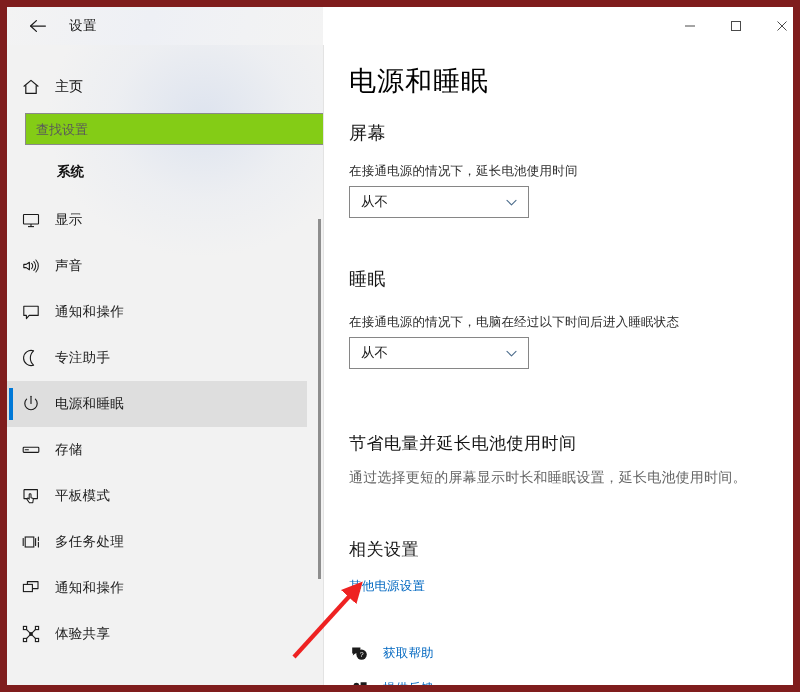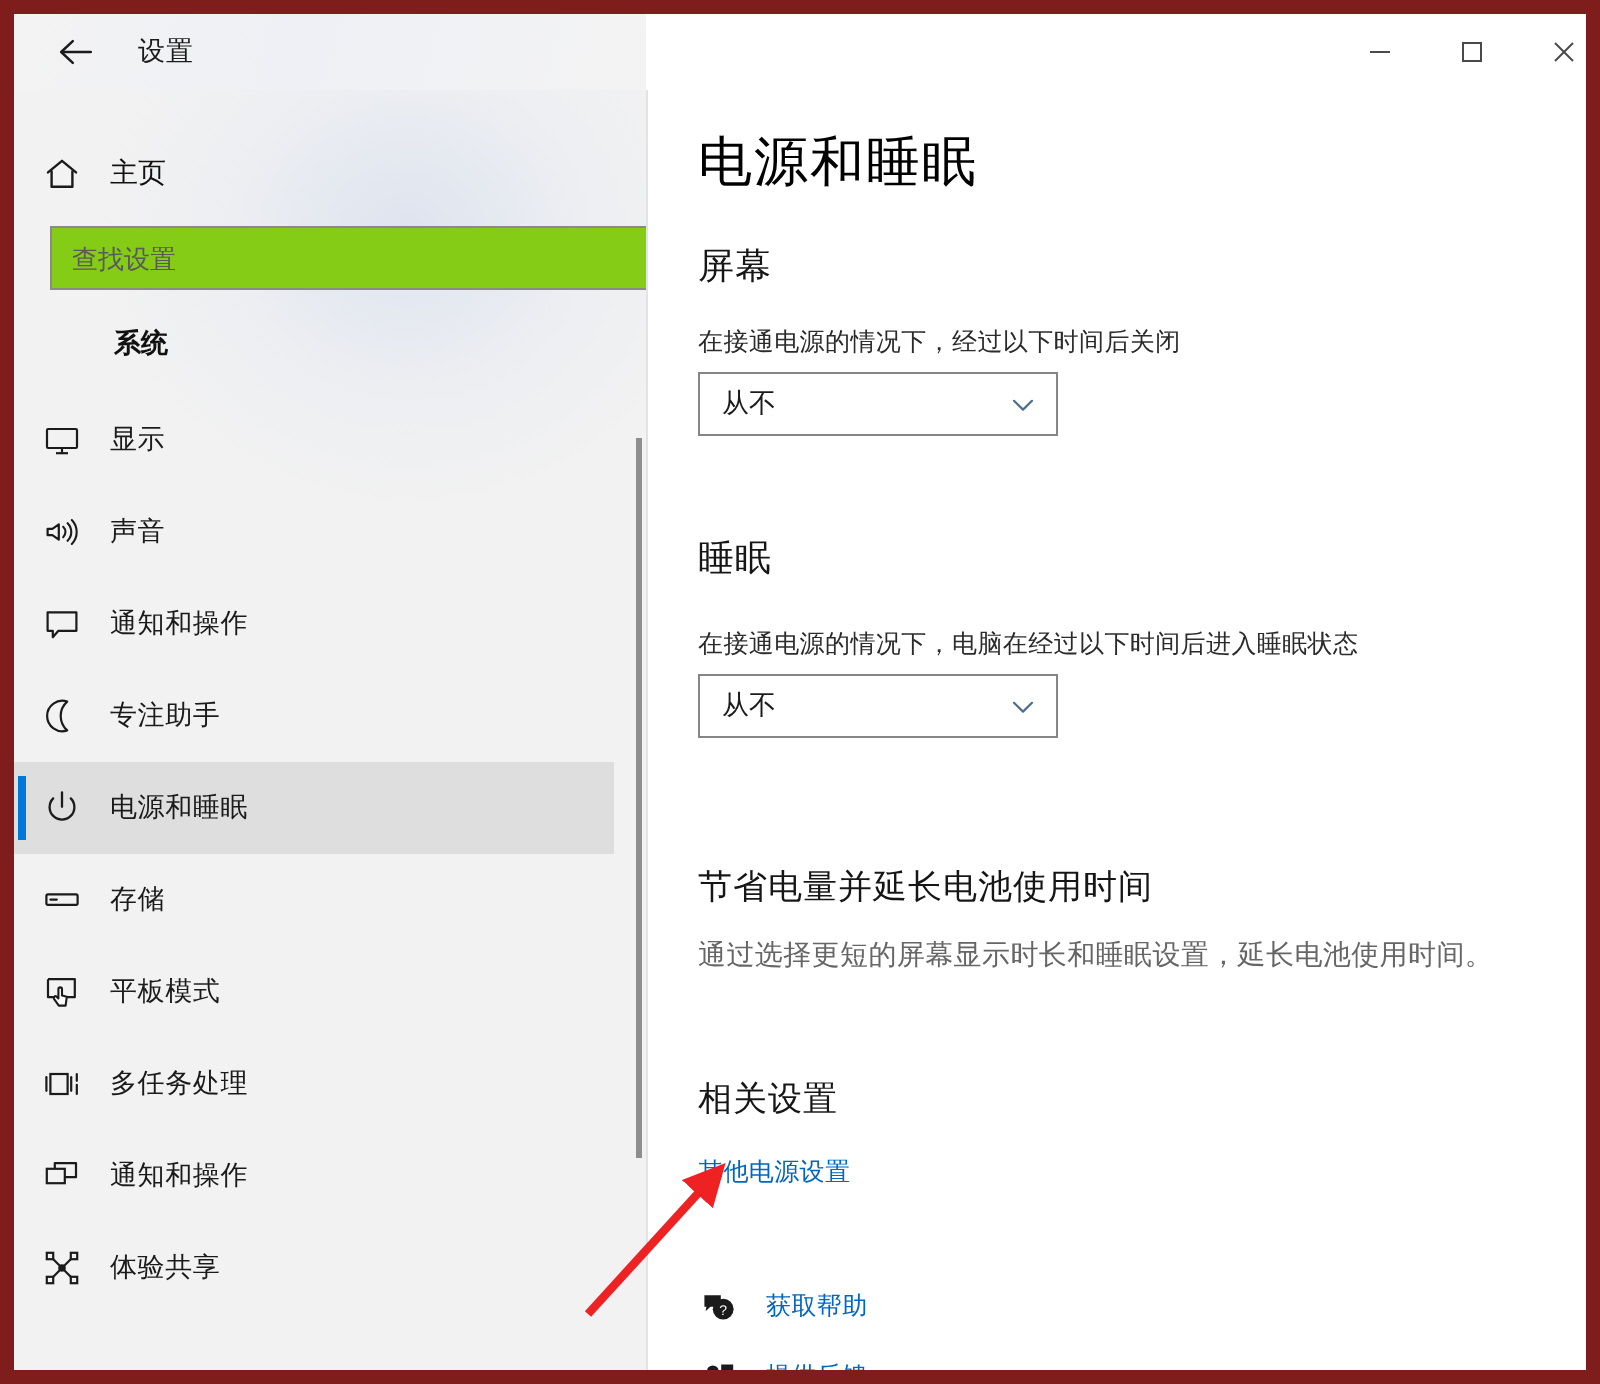--- a/index.html
+++ b/index.html
@@ -396,21 +396,21 @@
     <div class="sb-scrollbar"></div>
   </div>
 
   <div class="sb-divider"></div>
 
   <div class="content">
 
     <div class="page-title">电源和睡眠</div>
 
     <div class="blk h2" style="left:25px; top:76px;text-align:center;">屏幕</div>
-    <div class="blk desc" style="left:25px; top:118px;">在接通电源的情况下，经过以下时间后关闭</div>
+    <div class="blk desc" style="left:25px; top:118px;">在接通电源的情况下，延长电池使用时间</div>
     <div class="blk combo" style="left:25px; top:141px;">
       <span class="val">从不</span>
       <span class="chev">
         <svg width="13" height="13" viewBox="0 0 13 13">
           <path d="M2 4.4 L6.5 8.8 L11 4.4" fill="none" stroke="#4d6d8c" stroke-width="1.1" stroke-linecap="round" stroke-linejoin="round"></path>
         </svg>
       </span>
     </div>
 
     <div class="blk h2" style="left:25px; top:222px;">睡眠</div>

